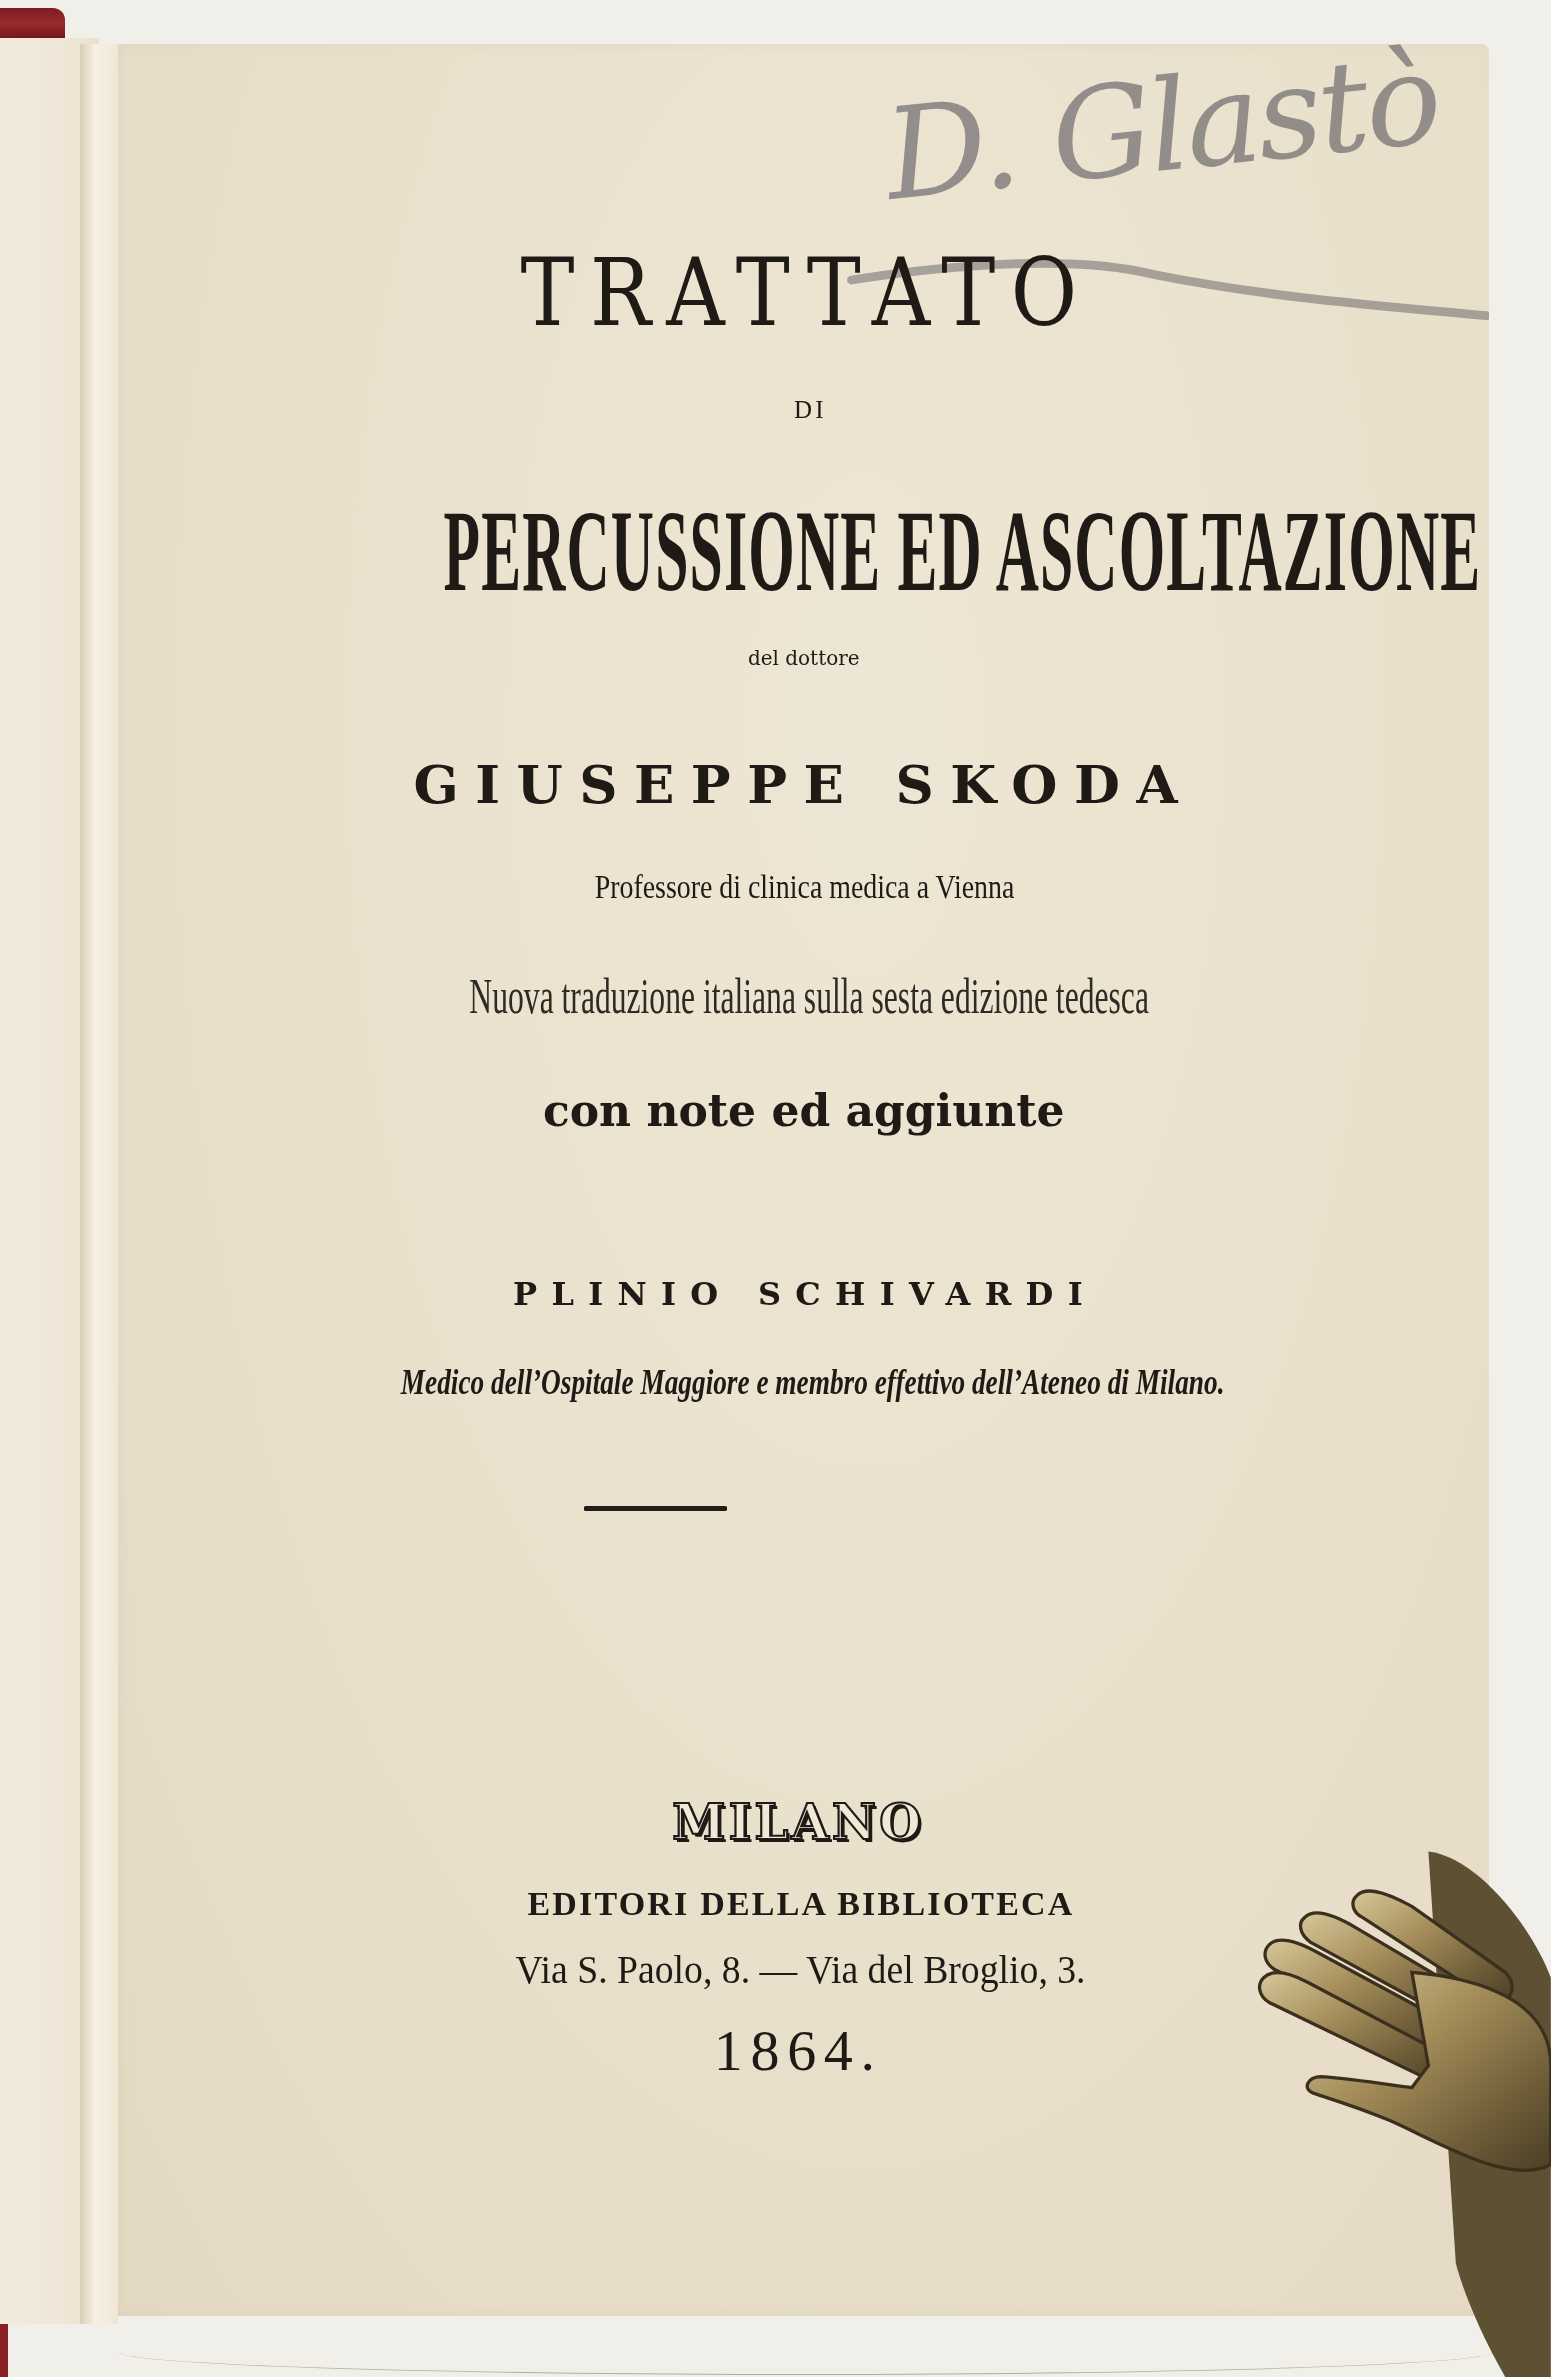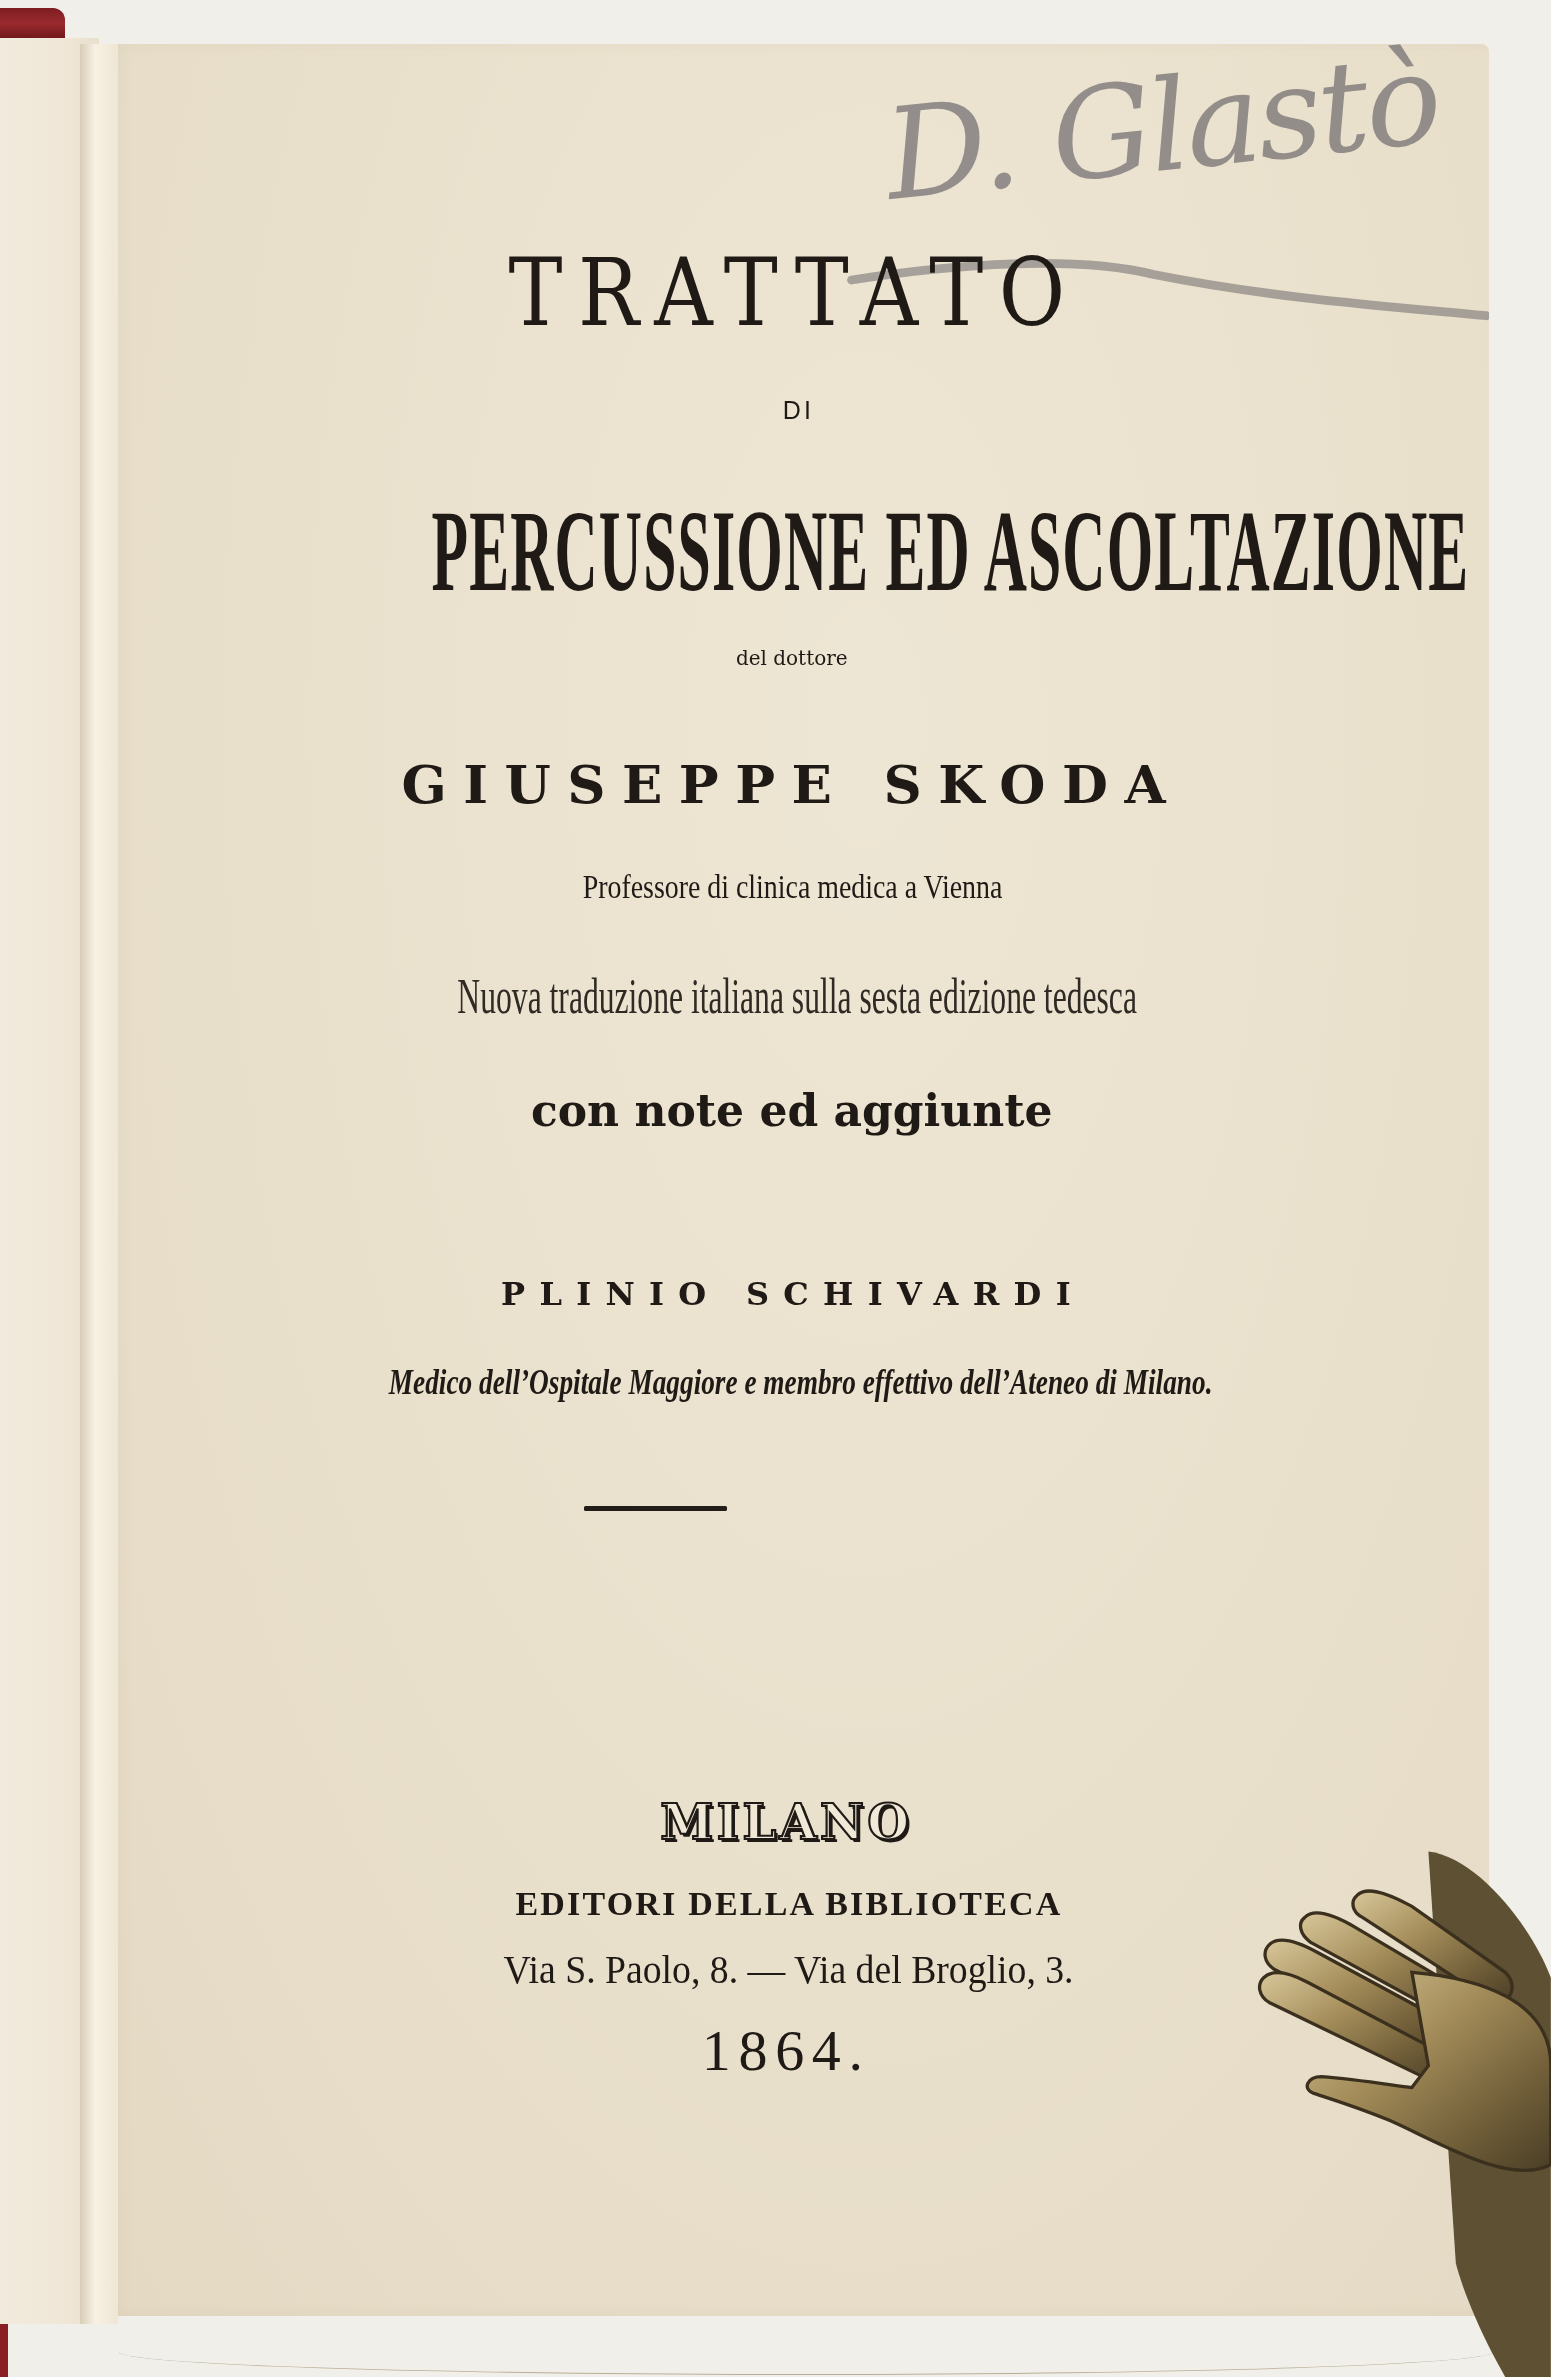--- a/index.html
+++ b/index.html
@@ -43,35 +43,35 @@
       border-radius: 0 7.7px 0 0;
       box-shadow: inset 16.5px 0 22px -11px rgba(150,130,100,0.25);
     }
     .page-bottom-curve {
       position: absolute; left: 16.5px; top: 2308px; width: 1374px; height: 22px;
       border-bottom: 1.6px solid #b9ad98;
       border-radius: 0 0 50% 50% / 0 0 100% 100%;
       background: transparent;
     }
     .content {
-      position: absolute; left: 90px; top: 44px; width: 1387px; height: 1708px;
+      position: absolute; left: 102px; top: 44px; width: 1387px; height: 1708px;
       text-align: center;
       color: #1f1a15;
     }
     .line { position: absolute; left: 0; right: 0; white-space: nowrap; }
 
     .t-trattato {
       top: 195px; font-size: 81px; letter-spacing: 15.4px;
       font-family: "DejaVu Serif", serif; font-weight: 400;
       transform: scaleY(1.15); transform-origin: center top;
       padding-left: 22px;
     }
     .t-di {
       top: 352px; font-size: 25px; letter-spacing: 3.3px;
-      font-family: Liberation Sans, sans-serif;
+      font-family: Liberation Serif, serif;
       padding-left: 30px;
     }
     .t-main {
       top: 440px; font-size: 115px; font-weight: 700;
       font-family: "Liberation Serif", serif;
       transform: scaleX(0.52) scaleY(1.02); transform-origin: center top;
       letter-spacing: 2.2px;
       padding-left: 16.5px;
     }
     .t-del {

